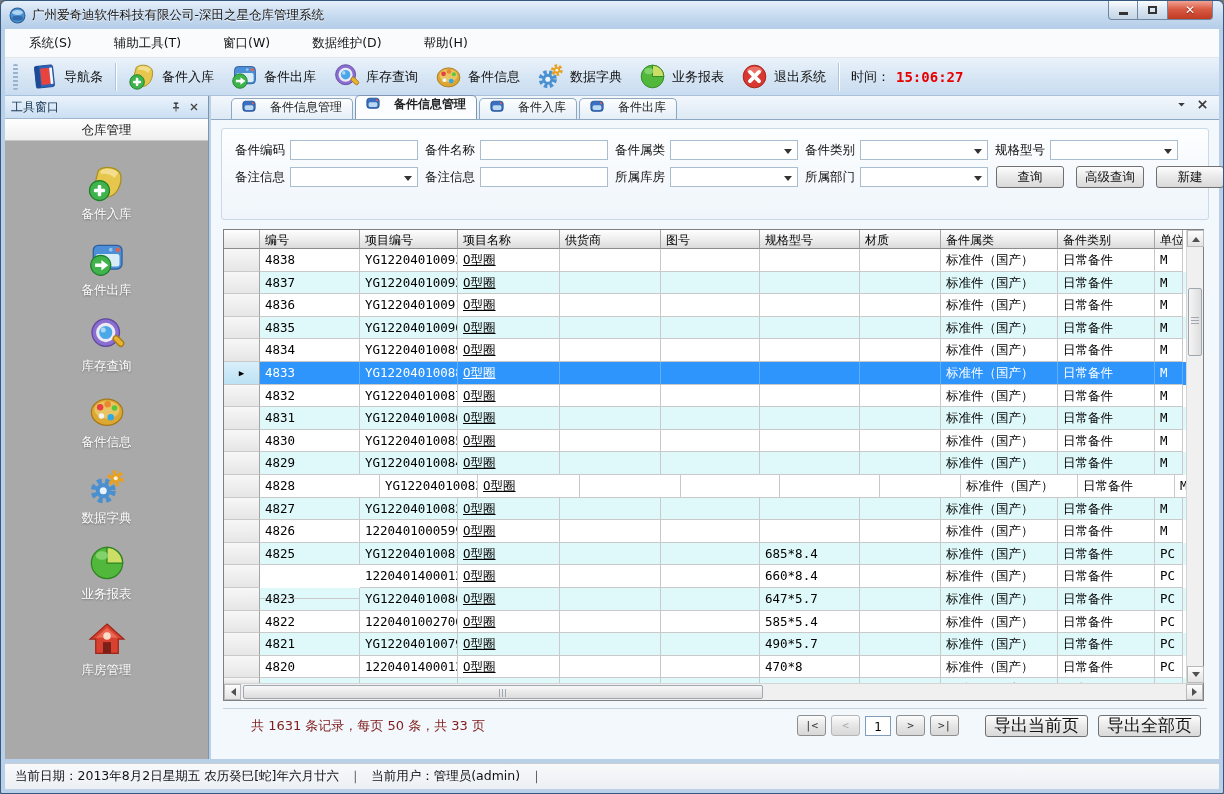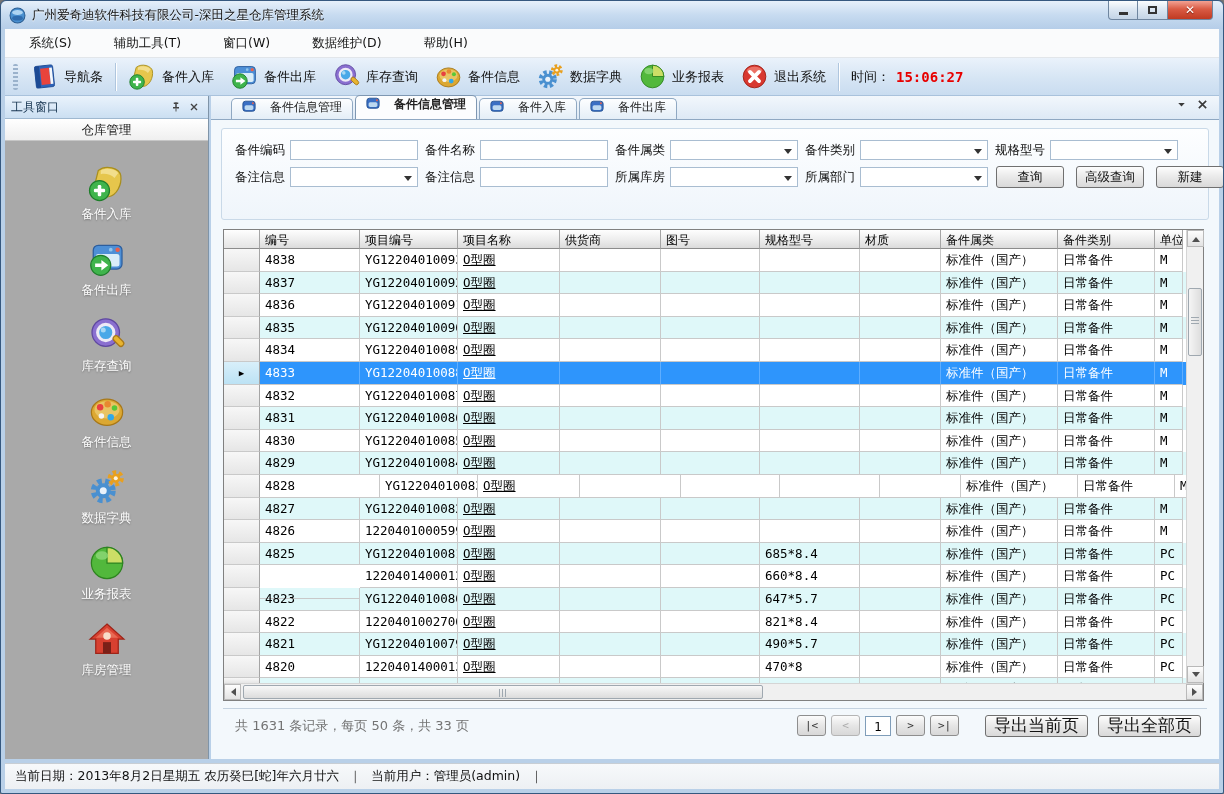--- a/index.html
+++ b/index.html
@@ -85,21 +85,21 @@
   .tri-right{border:4px solid transparent;border-left:5px solid #505050;margin-left:3px;}
   .vs-thumb{position:absolute;left:1px;width:14px;top:58px;height:68px;background:linear-gradient(90deg,#F5F5F5,#DDDDDD);border:1px solid #9FA8B0;border-radius:2px;}
   .vs-grip{margin:28px auto 0;width:8px;height:7px;background:repeating-linear-gradient(#9FA8B0 0 1px,transparent 1px 3px);}
   .hscroll{position:absolute;left:0;right:0;bottom:0;height:17px;background:#F0F0F0;border-top:1px solid #D5D5D5;}
   .hs-btn{position:absolute;top:0;width:17px;height:16px;display:flex;align-items:center;justify-content:center;background:linear-gradient(#FDFDFD,#E3E3E3);border:1px solid #B9B9B9;}
   .hs-btn.left{left:0;} .hs-btn.right{right:0;}
   .hs-thumb{position:absolute;left:19px;top:1px;height:14px;width:520px;background:linear-gradient(#F8F8F8,#DCDCDC);border:1px solid #9FA8B0;border-radius:2px;}
   .hs-grip{margin:3px auto 0;width:9px;height:8px;background:repeating-linear-gradient(90deg,#9FA8B0 0 1px,transparent 1px 3px);}
   
   .pager{position:absolute;left:12px;right:12px;top:588px;height:34px;border-top:1px solid #C4D2E0;display:flex;align-items:center;}
-  .pg-summary{font-size:13px;color:#737373;margin-left:12px;}
+  .pg-summary{font-size:13px;color:#7f1d1d;margin-left:28px;}
   .pg-controls{margin-left:auto;display:flex;align-items:center;gap:5px;}
   .pg-btn{width:29px;height:21px;font-size:11px;font-family:"DejaVu Sans Mono","Liberation Mono",monospace;color:#333;background:linear-gradient(#FCFCFC,#E6E6E6 50%,#D8D8D8);border:1px solid #8E8E8E;border-radius:3px;display:flex;align-items:center;justify-content:center;cursor:pointer;}
   .pg-btn.disabled{color:#ABABAB;border-color:#B5B5B5;}
   .pg-page{width:26px;height:20px;background:#fff;border:1px solid #7F9DB9;font-size:12px;text-align:center;line-height:20px;}
   .pg-export{display:flex;gap:10px;margin-left:26px;margin-right:6px;}
   .exp-btn{min-width:68px;height:22px;padding:0 8px;font-size:17px;color:#111;background:linear-gradient(#FDFDFD,#EBEBEB 45%,#D9D9D9);border:1px solid #707070;border-radius:3px;display:flex;align-items:center;justify-content:center;cursor:pointer;}
   
   .statusbar{position:absolute;left:4px;right:4px;bottom:4px;height:26px;background:linear-gradient(#F7F9FB,#EDF0F3);border-top:1px solid #C8CED4;display:flex;align-items:center;padding-left:10px;gap:10px;font-size:12.5px;color:#111;}
   .sb-sep{color:#333;}
 </style>
@@ -679,21 +679,21 @@
               <span class="g-cell" style="width: 97px;">日常备件</span>
               <span class="g-cell" style="width: 28px;">PC</span>
             </div>
             <div class="g-row">
               <span class="g-rowhdr"></span>
               <span class="g-cell" style="width: 100px;">4822</span>
               <span class="g-cell" style="width: 98px;">1220401002700</span>
               <span class="g-cell uline" style="width: 102px;">O型圈</span>
               <span class="g-cell" style="width: 101px;"></span>
               <span class="g-cell" style="width: 99px;"></span>
-              <span class="g-cell" style="width: 100px;">821*8.4</span>
+              <span class="g-cell" style="width: 100px;">585*5.4</span>
               <span class="g-cell" style="width: 81px;"></span>
               <span class="g-cell" style="width: 117px;">标准件（国产）</span>
               <span class="g-cell" style="width: 97px;">日常备件</span>
               <span class="g-cell" style="width: 28px;">PC</span>
             </div>
             <div class="g-row alt">
               <span class="g-rowhdr"></span>
               <span class="g-cell" style="width: 100px;">4821</span>
               <span class="g-cell" style="width: 98px;">YG12204010079</span>
               <span class="g-cell uline" style="width: 102px;">O型圈</span>

